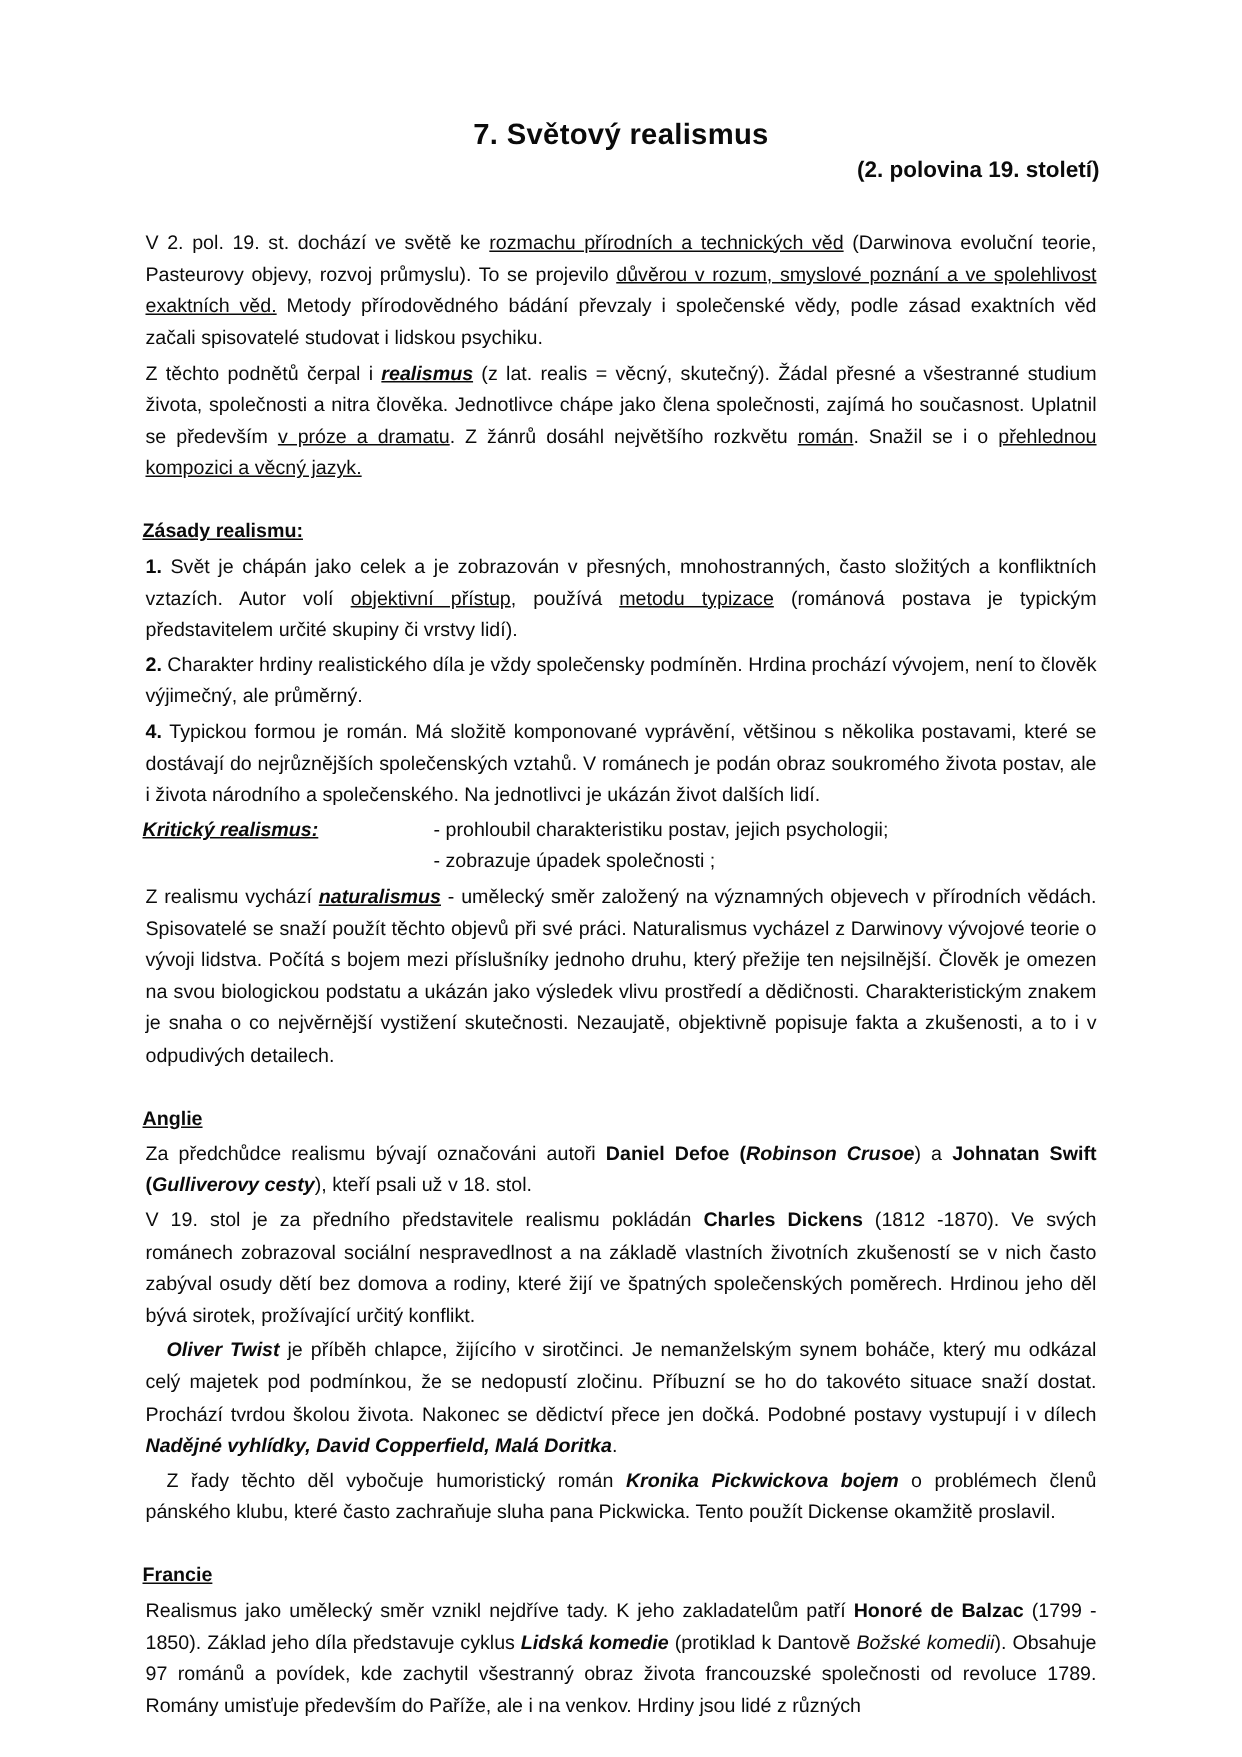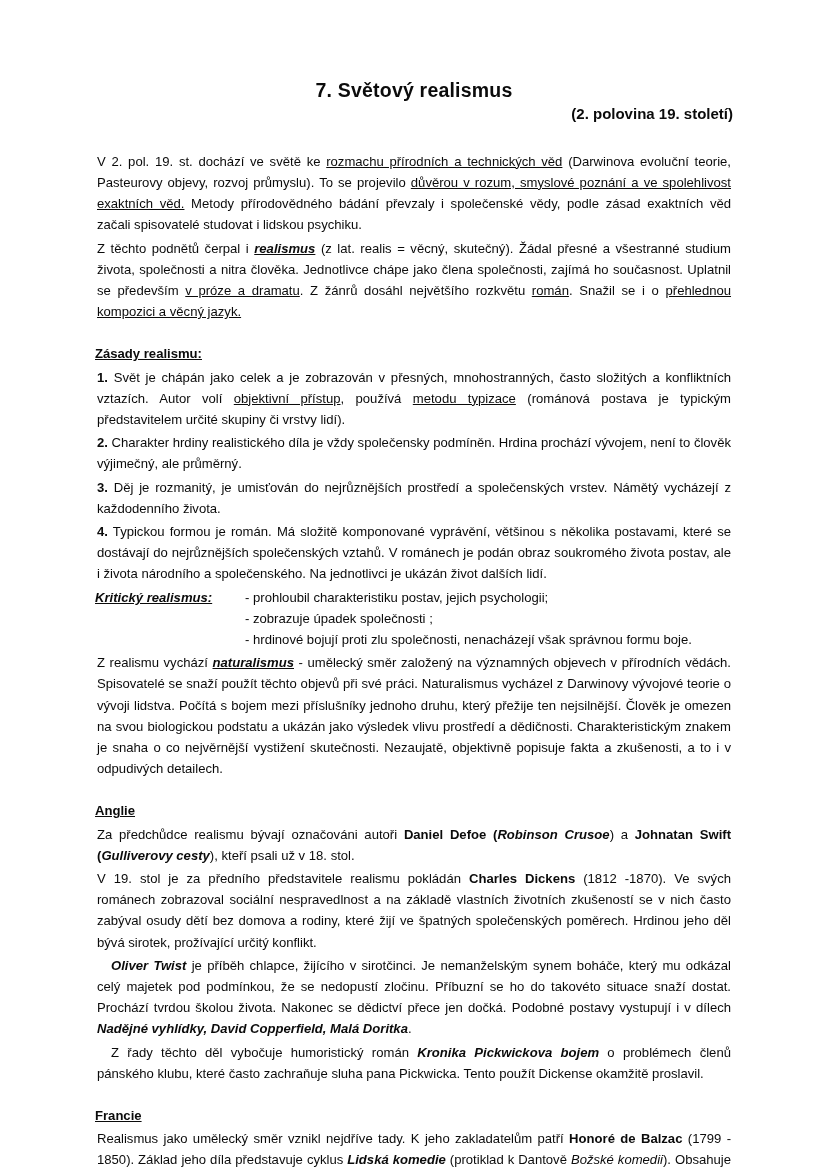--- a/index.html
+++ b/index.html
@@ -73,20 +73,21 @@
   }
 
   
   .krit-block {
     font-size: 13.1px;
     line-height: 1.62;
   }
   .krit-row {
     display: flex;
     align-items: center;
+    gap: 44px;
   }
   .krit-label {
     width: 150px;
     flex: 0 0 150px;
     font-weight: bold;
     font-style: italic;
     text-decoration: underline;
     white-space: nowrap;
   }
   .krit-spacer {
@@ -113,36 +114,31 @@
     <p class="para"><span>Z těchto podnětů čerpal i </span><span class="biu">realismus</span><span> (z lat. realis = věcný, skutečný). Žádal přesné a všestranné studium života, společnosti a nitra člověka. Jednotlivce chápe jako člena společnosti, zajímá ho současnost. Uplatnil se především </span><span class="u">v próze a dramatu</span><span>. Z žánrů dosáhl největšího rozkvětu </span><span class="u">román</span><span>. Snažil se i o </span><span class="u">přehlednou kompozici a věcný jazyk.</span></p>
 
     <div class="gap-l"></div>
 
     <div class="section-head">Zásady realismu:</div>
 
     <p class="para"><span class="b">1.</span><span> Svět je chápán jako celek a je zobrazován v přesných, mnohostranných, často složitých a konfliktních vztazích. Autor volí </span><span class="u">objektivní přístup</span><span>, používá </span><span class="u">metodu typizace</span><span> (románová postava je typickým představitelem určité skupiny či vrstvy lidí).</span></p>
 
     <p class="para"><span class="b">2.</span><span> Charakter hrdiny realistického díla je vždy společensky podmíněn. Hrdina prochází vývojem, není to člověk výjimečný,  ale průměrný.</span></p>
 
-    <p class="para"><span class="b">3.</span><span> Děj je rozmanitý, je umisťován do nejrůznějších prostředí a společenských vrstev. Námětý vycházejí z každodenního života.</span></p>
 
     <p class="para"><span class="b">4.</span><span> Typickou formou je román. Má složitě komponované vyprávění, většinou s několika postavami, které se dostávají do nejrůznějších společenských vztahů. V románech je podán obraz soukromého života postav, ale i života národního a společenského. Na jednotlivci je ukázán život dalších lidí.</span></p>
 
     <div class="krit-block">
       <div class="krit-row">
         <div class="krit-label">Kritický realismus:</div>
         <div class="krit-item">- prohloubil charakteristiku postav, jejich psychologii;</div>
       </div>
       <div class="krit-row">
         <div class="krit-spacer"></div>
         <div class="krit-item">- zobrazuje úpadek společnosti ;</div>
-      </div>
-      <div class="krit-row">
-        <div class="krit-spacer"></div>
-        <div class="krit-item">- hrdinové bojují proti zlu společnosti, nenacházejí však správnou formu boje.</div>
       </div>
     </div>
 
     <p class="para"><span>Z realismu vychází </span><span class="biu">naturalismus</span><span> - umělecký směr založený na významných objevech v přírodních vědách. Spisovatelé se snaží použít těchto objevů při své práci. Naturalismus vycházel z Darwinovy vývojové teorie o vývoji lidstva. Počítá s bojem mezi příslušníky jednoho druhu, který přežije ten nejsilnější. Člověk je omezen na svou biologickou podstatu a ukázán jako výsledek vlivu prostředí a dědičnosti. Charakteristickým znakem je snaha o co nejvěrnější vystižení skutečnosti. Nezaujatě, objektivně popisuje fakta a zkušenosti, a to i v odpudivých detailech.</span></p>
 
     <div class="gap-l"></div>
 
     <div class="section-head">Anglie</div>
 
     <p class="para"><span>Za předchůdce realismu bývají označováni autoři </span><span class="b">Daniel Defoe</span><span class="b"> (</span><span class="bi">Robinson Crusoe</span><span>) a </span><span class="b">Johnatan Swift</span><span class="b"> (</span><span class="bi">Gulliverovy cesty</span><span>), kteří psali už v 18. stol.</span></p>

